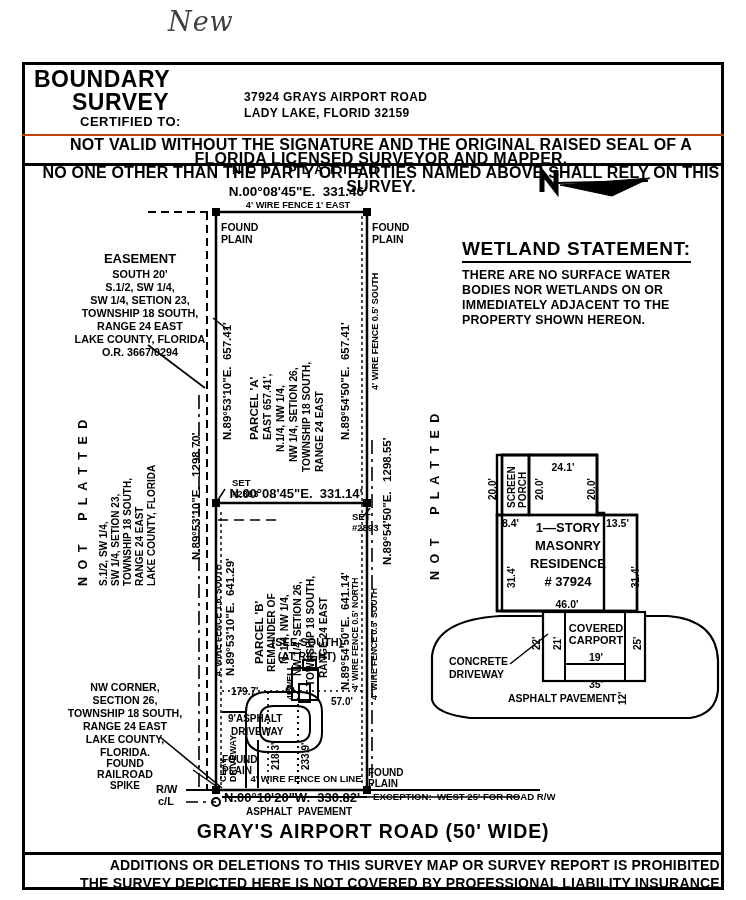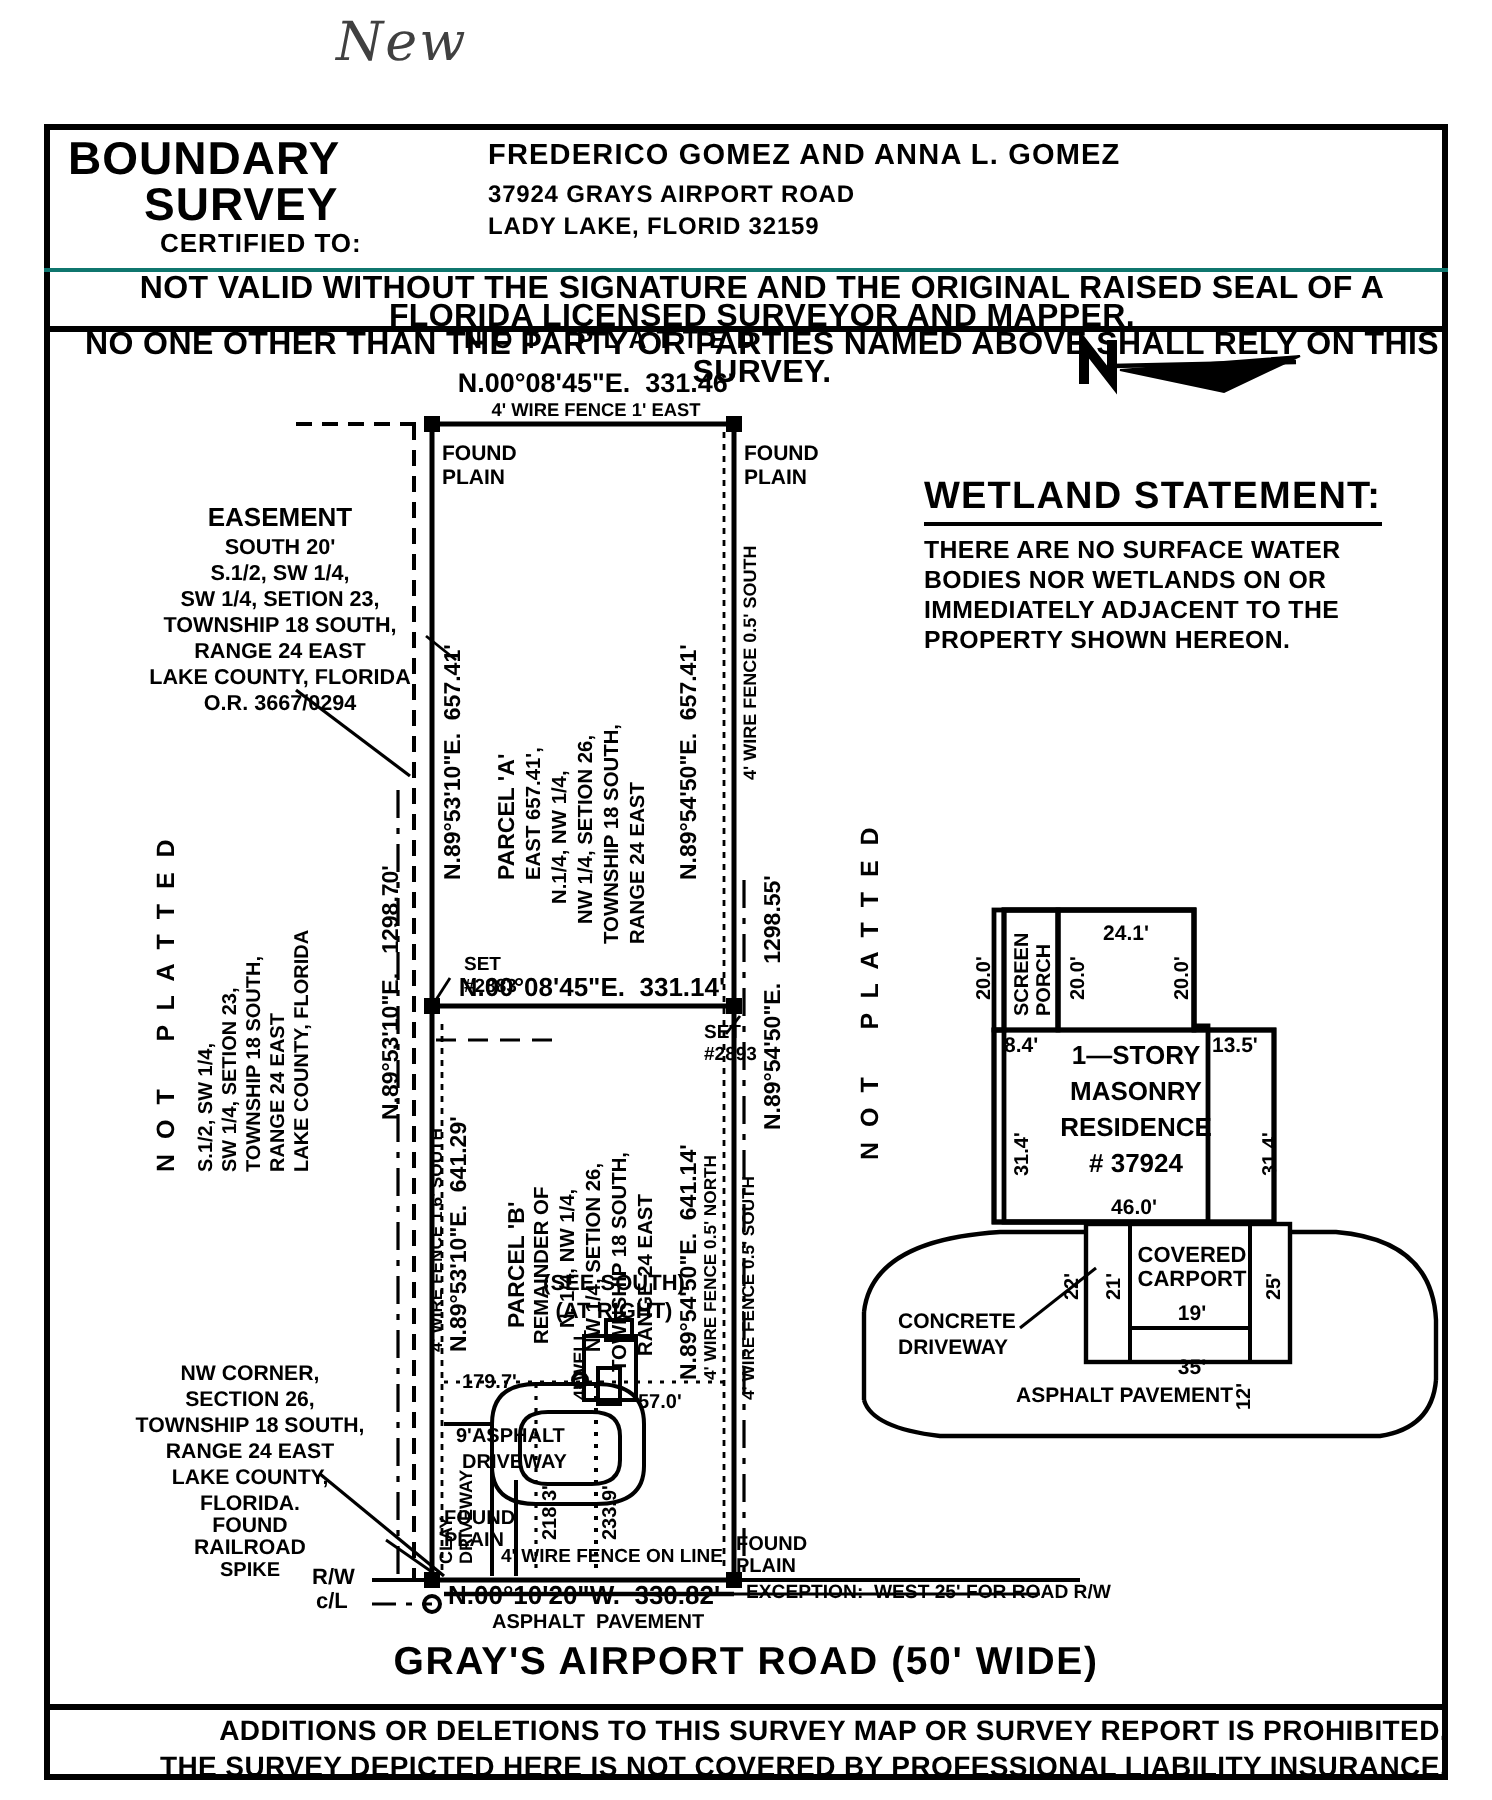--- a/index.html
+++ b/index.html
@@ -4,21 +4,21 @@
 <style>
   html,body{margin:0;padding:0;background:#ffffff;}
   body{width:746px;height:900px;position:relative;font-family:"Liberation Sans",sans-serif;color:#000;overflow:hidden;}
   .page{position:absolute;left:0;top:0;width:746px;height:900px;}
 
   .handwrite{position:absolute;left:168px;top:6px;font-family:"DejaVu Serif",serif;font-size:27px;font-style:italic;color:#404040;letter-spacing:1px;}
 
   .frame{position:absolute;left:22px;top:62px;width:702px;height:828px;border:3px solid #000;box-sizing:border-box;}
 
   
-  .hdr{position:absolute;left:22px;top:62px;width:702px;height:74px;box-sizing:border-box;border-bottom:2px solid #0f766e;}
+  .hdr{position:absolute;left:22px;top:62px;width:702px;height:74px;box-sizing:border-box;border-bottom:2px solid #c2410c;}
   .hdr-title1{position:absolute;left:12px;top:4px;font-size:23px;font-weight:bold;letter-spacing:0.5px;}
   .hdr-title2{position:absolute;left:50px;top:27px;font-size:23px;font-weight:bold;letter-spacing:0.5px;}
   .hdr-cert{position:absolute;left:58px;top:52px;font-size:13px;font-weight:bold;letter-spacing:0.5px;}
   .hdr-owner{position:absolute;left:222px;top:8px;font-size:14.5px;font-weight:bold;letter-spacing:0.6px;}
   .hdr-addr1{position:absolute;left:222px;top:28px;font-size:12px;font-weight:bold;letter-spacing:0.4px;}
   .hdr-addr2{position:absolute;left:222px;top:44px;font-size:12px;font-weight:bold;letter-spacing:0.4px;}
 
   
   .notice{position:absolute;left:22px;top:136px;width:702px;height:30px;box-sizing:border-box;border-bottom:3px solid #000;text-align:center;}
   .notice div{font-size:16px;font-weight:bold;letter-spacing:0.2px;line-height:14px;padding-left:16px;}
@@ -47,21 +47,20 @@
 <div class="page">
 
   <div class="handwrite">New</div>
 
   <div class="frame"></div>
 
   <div class="hdr">
     <div class="hdr-title1">BOUNDARY</div>
     <div class="hdr-title2">SURVEY</div>
     <div class="hdr-cert">CERTIFIED TO:</div>
-    <div class="hdr-owner">FREDERICO GOMEZ AND ANNA L. GOMEZ</div>
     <div class="hdr-addr1">37924 GRAYS AIRPORT ROAD</div>
     <div class="hdr-addr2">LADY LAKE, FLORID 32159</div>
   </div>
 
   <div class="notice">
     <div class="l1">NOT VALID WITHOUT THE SIGNATURE AND THE ORIGINAL RAISED SEAL OF A FLORIDA LICENSED SURVEYOR AND MAPPER.</div>
     <div>NO ONE OTHER THAN THE PARTY OR PARTIES NAMED ABOVE SHALL RELY ON THIS SURVEY.</div>
   </div>
 
   <svg width="746" height="900">
@@ -221,21 +220,21 @@
   <div class="t c" style="left:252px;top:636px;width:110px;font-size:11px;">(SEE SOUTH)</div>
   <div class="t c" style="left:252px;top:650px;width:110px;font-size:11px;">(AT RIGHT)</div>
   <div class="t rot-u" style="left:339px;top:690px;font-size:11.5px;">N.89°54'50"E.  641.14'</div>
   <div class="t rot-u" style="left:351px;top:690px;font-size:8.6px;">4' WIRE FENCE 0.5' NORTH</div>
   <div class="t rot-u" style="left:370px;top:700px;font-size:8.6px;">4' WIRE FENCE 0.5' SOUTH</div>
 
   <div class="t rot-u" style="left:285px;top:700px;font-size:9px;">4' WELL</div>
   <div class="t" style="left:231px;top:686px;font-size:10px;">179.7'</div>
   <div class="t rot-u" style="left:270px;top:770px;font-size:10px;">218.3'</div>
   <div class="t rot-u" style="left:300px;top:770px;font-size:10px;">233.9'</div>
-  <div class="t" style="left:319px;top:696px;font-size:10px;">57.0'</div>
+  <div class="t" style="left:331px;top:696px;font-size:10px;">57.0'</div>
   <div class="t" style="left:228px;top:713px;font-size:10px;">9'ASPHALT</div>
   <div class="t" style="left:231px;top:726px;font-size:10px;">DRIVEWAY</div>
   <div class="t rot-u" style="left:218px;top:782px;font-size:9px;">CLAY
 DRIVEWAY</div>
 
   <div class="t c" style="left:60px;top:682px;width:130px;font-size:10.6px;">NW CORNER,</div>
   <div class="t c" style="left:60px;top:695px;width:130px;font-size:10.6px;">SECTION 26,</div>
   <div class="t c" style="left:52px;top:708px;width:146px;font-size:10.6px;">TOWNSHIP 18 SOUTH,</div>
   <div class="t c" style="left:56px;top:721px;width:138px;font-size:10.6px;">RANGE 24 EAST</div>
   <div class="t c" style="left:60px;top:734px;width:130px;font-size:10.6px;">LAKE COUNTY,</div>

